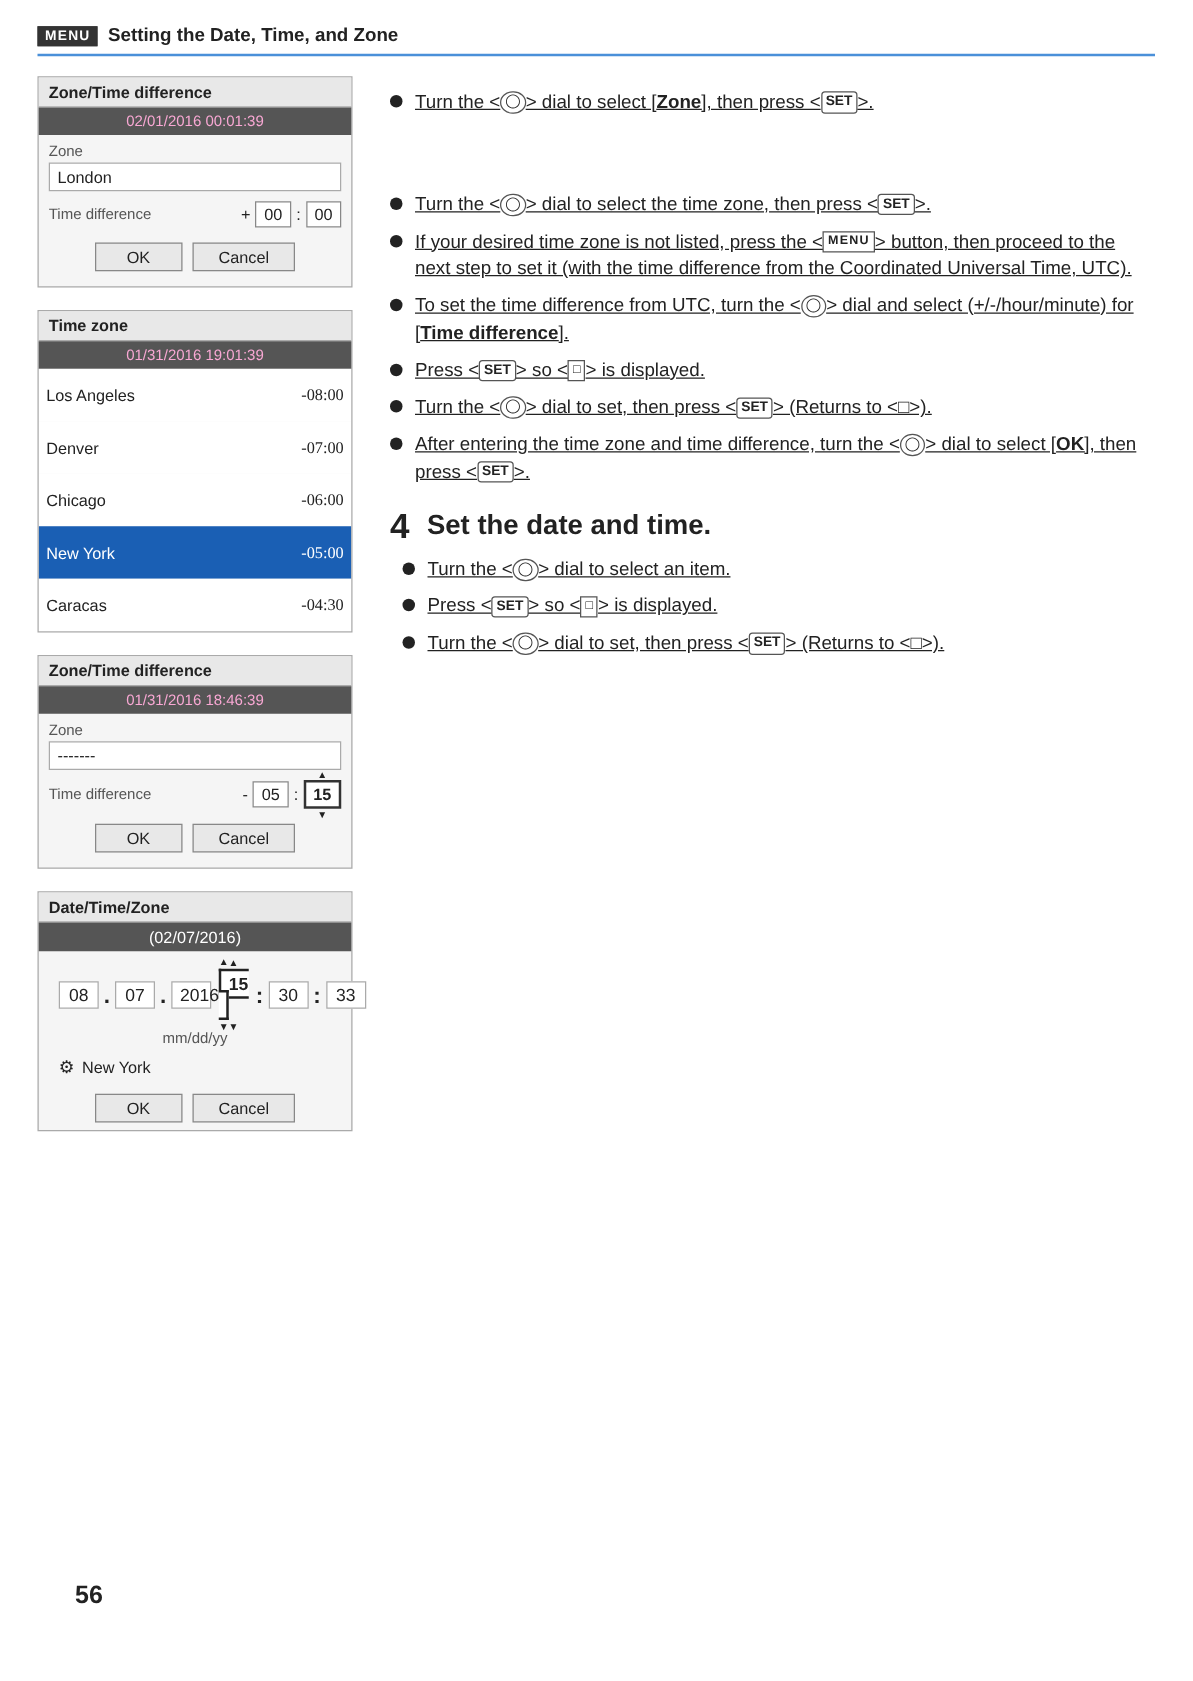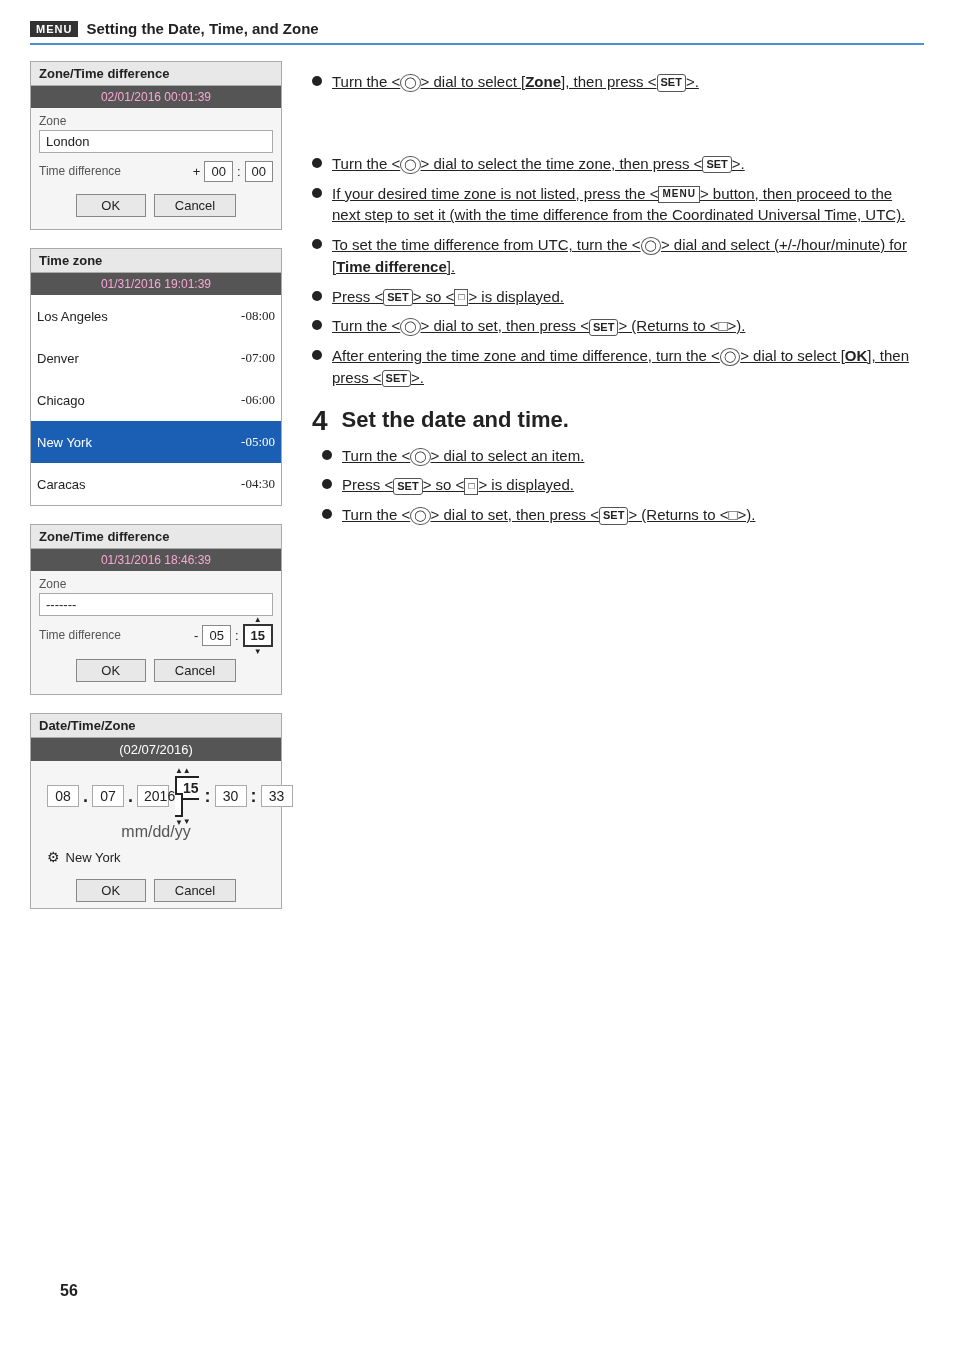--- a/index.html
+++ b/index.html
@@ -286,40 +286,40 @@
       bottom: -12px;
       left: 50%;
       transform: translateX(-50%);
       font-size: 8px;
       color: #222;
     }
     .dtz-dot { font-size: 18px; font-weight: bold; }
     .dtz-colon { font-size: 18px; font-weight: bold; }
     .dtz-format-row {
       text-align: center;
-      font-size: 16px;
+      font-size: 12px;
       color: #555;
       padding: 8px 0 4px 0;
     }
     .dtz-zone-row {
       display: flex;
       align-items: center;
       gap: 6px;
       padding: 4px 8px 6px 8px;
       font-size: 13px;
     }
     .gear-icon {
       font-size: 14px;
     }
 
     .page-number {
       position: absolute;
-      bottom: 20px;
+      bottom: 32px;
       left: 30px;
-      font-size: 16px;
+      font-size: 20px;
       font-weight: bold;
     }
 
     .relative-container {
       position: relative;
       min-height: 1300px;
     }
   </style>
 </head>
 <body>

